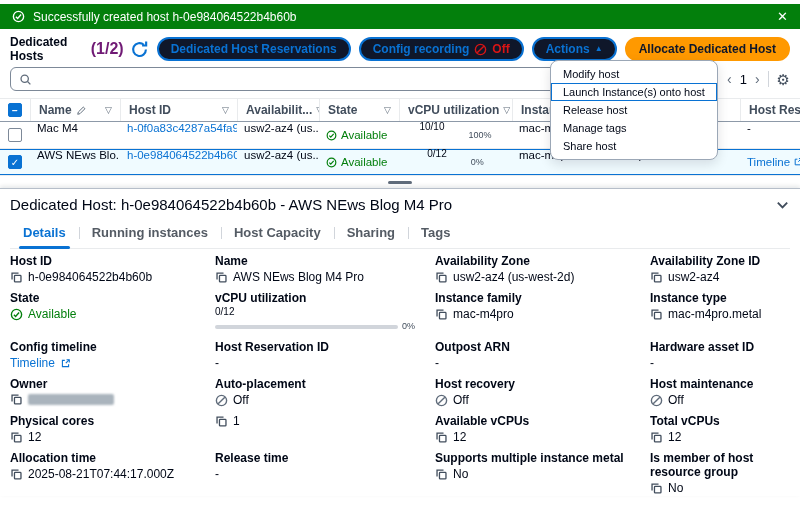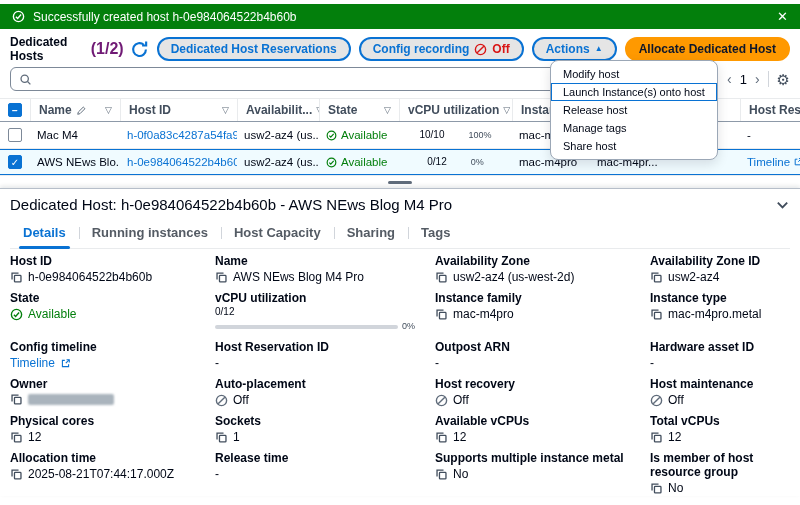--- a/index.html
+++ b/index.html
@@ -4,21 +4,21 @@
 <style>
 *{box-sizing:border-box;margin:0;padding:0}
 html,body{width:800px;height:505px;overflow:hidden;background:#fff;
   font-family:"Liberation Sans","DejaVu Sans",sans-serif;color:#000716;position:relative}
 .flashbar{margin:4px 0 0;height:25px;background:#037f0c;color:#fff;display:flex;align-items:center;gap:8px;padding:0 12px;font-size:12px}
 .flash-close{margin-left:auto;background:none;border:none;color:#fff;font-size:13px;cursor:pointer;line-height:1;font-family:inherit}
 .page-header{display:flex;align-items:center;gap:6px;padding:6px 10px 4px}
 .page-title{font-size:12px;font-weight:700}
 .count{font-size:16px;font-weight:700;color:#701a75}
 .header-buttons{margin-left:auto;display:flex;align-items:center;gap:8px}
-.btn{display:inline-flex;align-items:center;gap:5px;border:2px solid #0972d3;color:#0972d3;background:#e5e5e5;font-weight:700;font-size:12px;border-radius:15px;padding:2px 12px;height:24px;cursor:pointer;font-family:inherit;white-space:nowrap}
+.btn{display:inline-flex;align-items:center;gap:5px;border:2px solid #0972d3;color:#0972d3;background:#0f172a;font-weight:700;font-size:12px;border-radius:15px;padding:2px 12px;height:24px;cursor:pointer;font-family:inherit;white-space:nowrap}
 .btn-primary{background:#ff9900;border-color:#ff9900;color:#0f172a}
 .icon-btn{background:none;border:none;cursor:pointer;padding:0;display:flex;align-items:center}
 .caret{font-size:8px;line-height:1}
 .off-red{color:#d91515}
 .toolbar{display:flex;align-items:center;gap:10px;padding:0 10px 7px}
 .search{flex:1;display:flex;align-items:center;gap:6px;border:1px solid #7d8998;border-radius:6px;height:24px;padding:0 8px}
 .search input{flex:1;border:none;outline:none;font-size:12px;font-family:inherit;color:#000716;background:none}
 .pagination{display:flex;align-items:center;gap:8px;color:#5f6b7a;font-size:13px}
 .pg-btn{cursor:pointer;font-size:14px;line-height:1}
 .pg-num{color:#000716;cursor:pointer}
@@ -34,21 +34,21 @@
 .cols> :nth-child(5){width:80px}
 .cols> :nth-child(6){width:113px}
 .cols> :nth-child(7){width:78px}
 .cols> :nth-child(8){width:150px}
 .cols> :nth-child(9){width:60px}
 .thead{border-bottom:1px solid #8d99a8;align-items:stretch}
 .th{display:flex;align-items:center;gap:4px;padding:4px 8px;font-size:12px;font-weight:700;color:#414d5c;border-left:1px solid #e9ebed;white-space:nowrap;overflow:hidden}
 .th:first-child{border-left:none;overflow:visible}
 .th-cb,.td-cb{display:flex;align-items:center;justify-content:center;padding:0}
 .sort-icon{margin-left:auto;font-size:9px;color:#5f6b7a;cursor:pointer}
-.tr{height:27px;align-items:center;border-bottom:1px solid #e9ebed;cursor:pointer;background:#fff}
+.tr{height:27px;border-bottom:1px solid #e9ebed;cursor:pointer;background:#fff}
 .tr.selected{background:#f0fbff;box-shadow:inset 0 1px 0 #0972d3,inset 0 -1px 0 #0972d3}
 .td{padding:0 7px;font-size:11.5px;white-space:nowrap;overflow:hidden}
 .link{color:#0972d3;cursor:pointer}
 .state{display:flex;align-items:center;gap:4px;color:#037f0c}
 .flexcell{display:flex;align-items:center;gap:3px}
 .vcpu-cell{display:flex;flex-direction:row;justify-content:center;gap:20px}
 .vcpu-num{font-size:10px;line-height:10px}
 .bar-row{display:flex;align-items:center;gap:4px}
 .bar{height:4px;background:#d1d5db;border-radius:2px;flex:1;overflow:hidden;position:relative}
 .bar .fill{height:100%;background:#0972d3;border-radius:2px;width:0}
@@ -455,21 +455,20 @@
           <svg class="ic" viewBox="0 0 16 16">
             <g fill="none" stroke="#414d5c" stroke-width="1.6">
               <rect x="5.5" y="5.5" width="8" height="8" rx="1"></rect>
               <path d="M10.5 2.5h-8v8"></path>
             </g>
           </svg>
           <span>12</span>
         </div>
       </div>
       <div class="field">
-        <div class="field-label">Sockets</div>
         <div class="field-value">
           <svg class="ic" viewBox="0 0 16 16">
             <g fill="none" stroke="#414d5c" stroke-width="1.6">
               <rect x="5.5" y="5.5" width="8" height="8" rx="1"></rect>
               <path d="M10.5 2.5h-8v8"></path>
             </g>
           </svg>
           <span>1</span>
         </div>
       </div>

